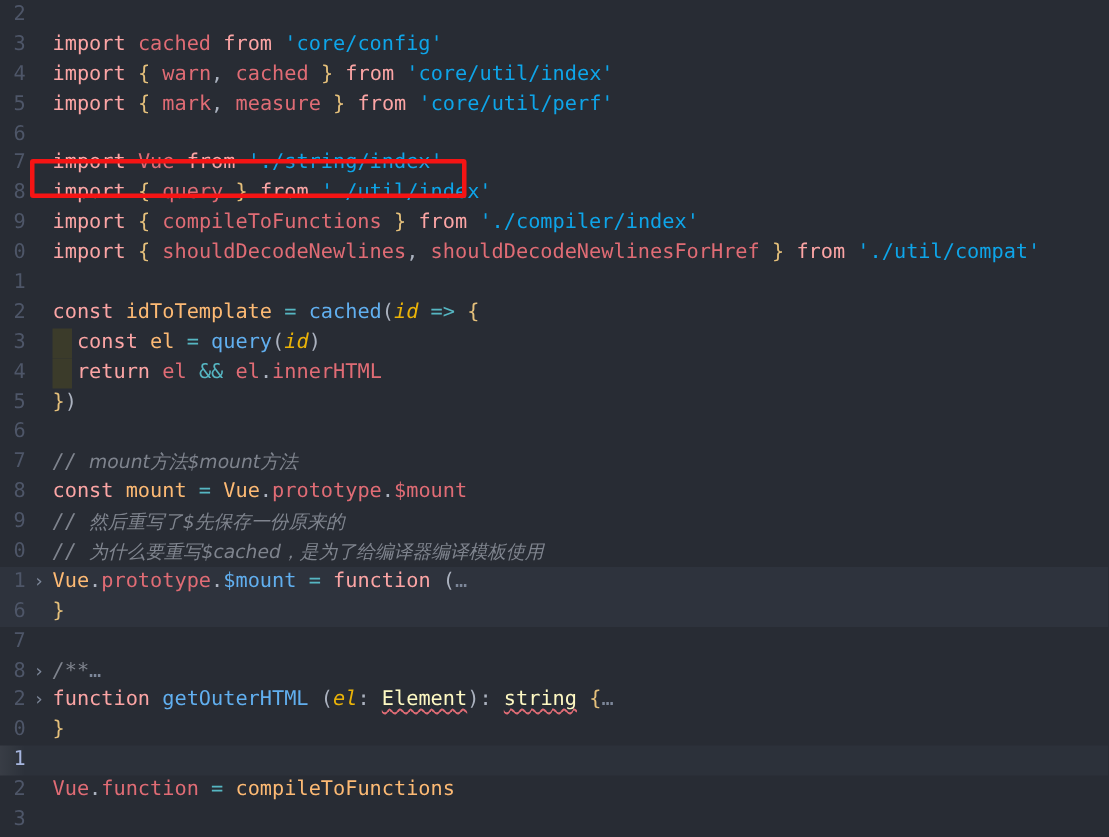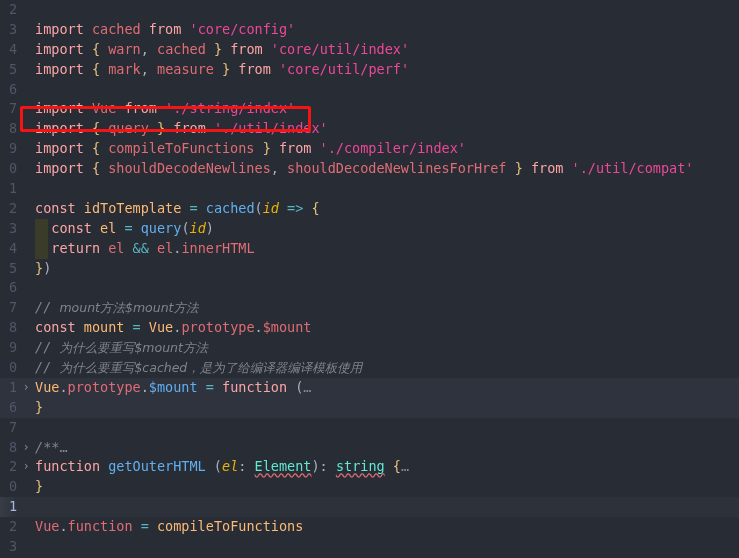--- a/index.html
+++ b/index.html
@@ -73,30 +73,30 @@
   
   .indent-block {
     position: absolute;
     left: 35px;
     width: 13px;
     background: #3b3b2a;
   }
 
   
   .kw      { color: #fca5a5; margin-top: 43px; }   
-  .str     { color: #ec4899; margin-top: 20px; }   
+  .str     { color: #0ea5e9; margin-top: 20px; }   
   .ident   { color: #e06c75; }   
   .fn      { color: #61afef; }   
   .var     { color: #fdba74; }   
   .punc    { color: #abb2bf; }   
   .brace   { color: #e5c07b; }
   .op      { color: #56b6c2; }   
   .cmt     { color: #7f848e; font-style: italic; }
   .param   { color: #eab308; font-style: italic; }
-  .type    { color: #5eead4; }
+  .type    { color: #fef9c3; }
   .err-underline {
     text-decoration: underline wavy #e06c75;
     text-decoration-skip-ink: none;
   }
   .ellip   { color: #7d8799; }
   .cjk     { font-family: "DejaVu Sans", "Liberation Sans", sans-serif; font-style: italic; font-size: 12.5px; }
 
   
   #annotation-box {
     position: absolute;
@@ -134,21 +134,21 @@
       <div class="row" style="top: 0px;"><span class="gutter">9</span><span class="code"><span class="kw">import</span><span class="punc"> </span><span class="brace">{</span><span class="punc"> </span><span class="ident">compileToFunctions</span><span class="punc"> </span><span class="brace">}</span><span class="punc"> </span><span class="kw">from</span><span class="punc"> </span><span class="str">'./compiler/index'</span></span></div>
       <div class="row" style="top: 0px;"><span class="gutter">0</span><span class="code"><span class="kw">import</span><span class="punc"> </span><span class="brace">{</span><span class="punc"> </span><span class="ident">shouldDecodeNewlines</span><span class="punc">,</span><span class="punc"> </span><span class="ident">shouldDecodeNewlinesForHref</span><span class="punc"> </span><span class="brace">}</span><span class="punc"> </span><span class="kw">from</span><span class="punc"> </span><span class="str">'./util/compat'</span></span></div>
       <div class="row" style="top: 0px;"><span class="gutter">1</span><span class="code"></span></div>
       <div class="row" style="top: 0px;"><span class="gutter">2</span><span class="code"><span class="kw">const</span><span class="punc"> </span><span class="var">idToTemplate</span><span class="punc"> </span><span class="op">=</span><span class="punc"> </span><span class="fn">cached</span><span class="punc">(</span><span class="param">id</span><span class="punc"> </span><span class="op">=&gt;</span><span class="punc"> </span><span class="brace">{</span></span></div>
       <div class="row" style="top: 0px;"><span class="gutter">3</span><span class="indent-block" style="top: 0px; height: 19.9px;"></span><span class="code"><span class="punc">  </span><span class="kw">const</span><span class="punc"> </span><span class="var">el</span><span class="punc"> </span><span class="op">=</span><span class="punc"> </span><span class="fn">query</span><span class="punc">(</span><span class="param">id</span><span class="punc">)</span></span></div>
       <div class="row" style="top: 0px;"><span class="gutter">4</span><span class="indent-block" style="top: 0px; height: 19.9px;"></span><span class="code"><span class="punc">  </span><span class="kw">return</span><span class="punc"> </span><span class="ident">el</span><span class="punc"> </span><span class="op">&amp;&amp;</span><span class="punc"> </span><span class="ident">el</span><span class="punc">.</span><span class="ident">innerHTML</span></span></div>
       <div class="row" style="top: 0px;"><span class="gutter">5</span><span class="code"><span class="brace">}</span><span class="punc">)</span></span></div>
       <div class="row" style="top: 0px;"><span class="gutter">6</span><span class="code"></span></div>
       <div class="row" style="top: 0px;"><span class="gutter">7</span><span class="code"><span class="cmt">// </span><span class="cmt cjk">mount方法$mount方法</span></span></div>
       <div class="row" style="top: 0px;"><span class="gutter">8</span><span class="code"><span class="kw">const</span><span class="punc"> </span><span class="var">mount</span><span class="punc"> </span><span class="op">=</span><span class="punc"> </span><span class="var">Vue</span><span class="punc">.</span><span class="ident">prototype</span><span class="punc">.</span><span class="ident">$mount</span></span></div>
-      <div class="row" style="top: 0px;"><span class="gutter">9</span><span class="code"><span class="cmt">// </span><span class="cmt cjk">为什么要重写$mount方法</span></span></div>
+      <div class="row" style="top: 0px;"><span class="gutter">9</span><span class="code"><span class="cmt">// </span><span class="cmt cjk">然后重写了$先保存一份原来的</span></span></div>
       <div class="row" style="top: 0px;"><span class="gutter">0</span><span class="code"><span class="cmt">// </span><span class="cmt cjk">为什么要重写$cached，是为了给编译器编译模板使用</span></span></div>
       <div class="row fold-region" style="top: 0px;"><span class="gutter">1</span><span class="chevron">›</span><span class="code"><span class="var">Vue</span><span class="punc">.</span><span class="ident">prototype</span><span class="punc">.</span><span class="fn">$mount</span><span class="punc"> </span><span class="op">=</span><span class="punc"> </span><span class="kw">function</span><span class="punc"> </span><span class="punc">(</span><span class="ellip">…</span></span></div>
       <div class="row fold-region" style="top: 0px;"><span class="gutter">6</span><span class="code"><span class="brace">}</span></span></div>
       <div class="row" style="top: 0px;"><span class="gutter">7</span><span class="code"></span></div>
       <div class="row" style="top: 0px;"><span class="gutter">8</span><span class="chevron">›</span><span class="code"><span class="cmt">/**</span><span class="ellip">…</span></span></div>
       <div class="row" style="top: 0px;"><span class="gutter">2</span><span class="chevron">›</span><span class="code"><span class="kw">function</span><span class="punc"> </span><span class="fn">getOuterHTML</span><span class="punc"> </span><span class="punc">(</span><span class="param">el</span><span class="punc">:</span><span class="punc"> </span><span class="type err-underline">Element</span><span class="punc">)</span><span class="punc">:</span><span class="punc"> </span><span class="type err-underline">string</span><span class="punc"> </span><span class="brace">{</span><span class="ellip">…</span></span></div>
       <div class="row" style="top: 0px;"><span class="gutter">0</span><span class="code"><span class="brace">}</span></span></div>
       <div class="row highlight-line" style="top: 0px;"><span class="gutter cursorline-active">1</span><span class="code"></span></div>
       <div class="row" style="top: 0px;"><span class="gutter">2</span><span class="code"><span class="ident">Vue</span><span class="punc">.</span><span class="ident">function</span><span class="punc"> </span><span class="op">=</span><span class="punc"> </span><span class="var">compileToFunctions</span></span></div>
       <div class="row" style="top: 0px;"><span class="gutter">3</span><span class="code"></span></div>

